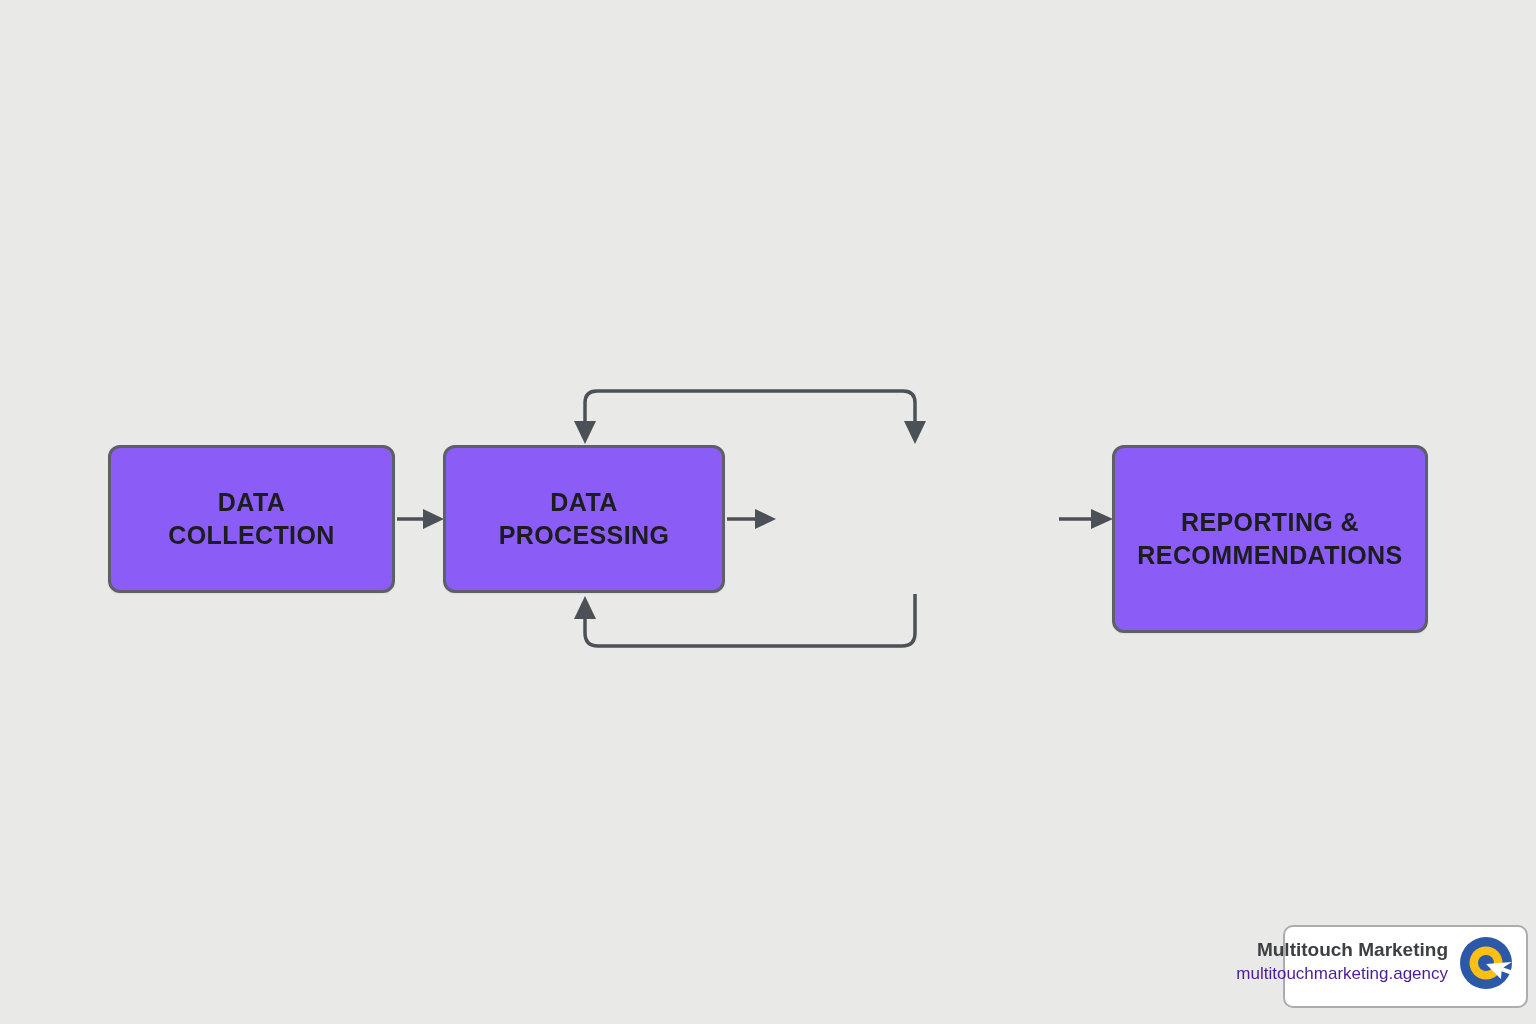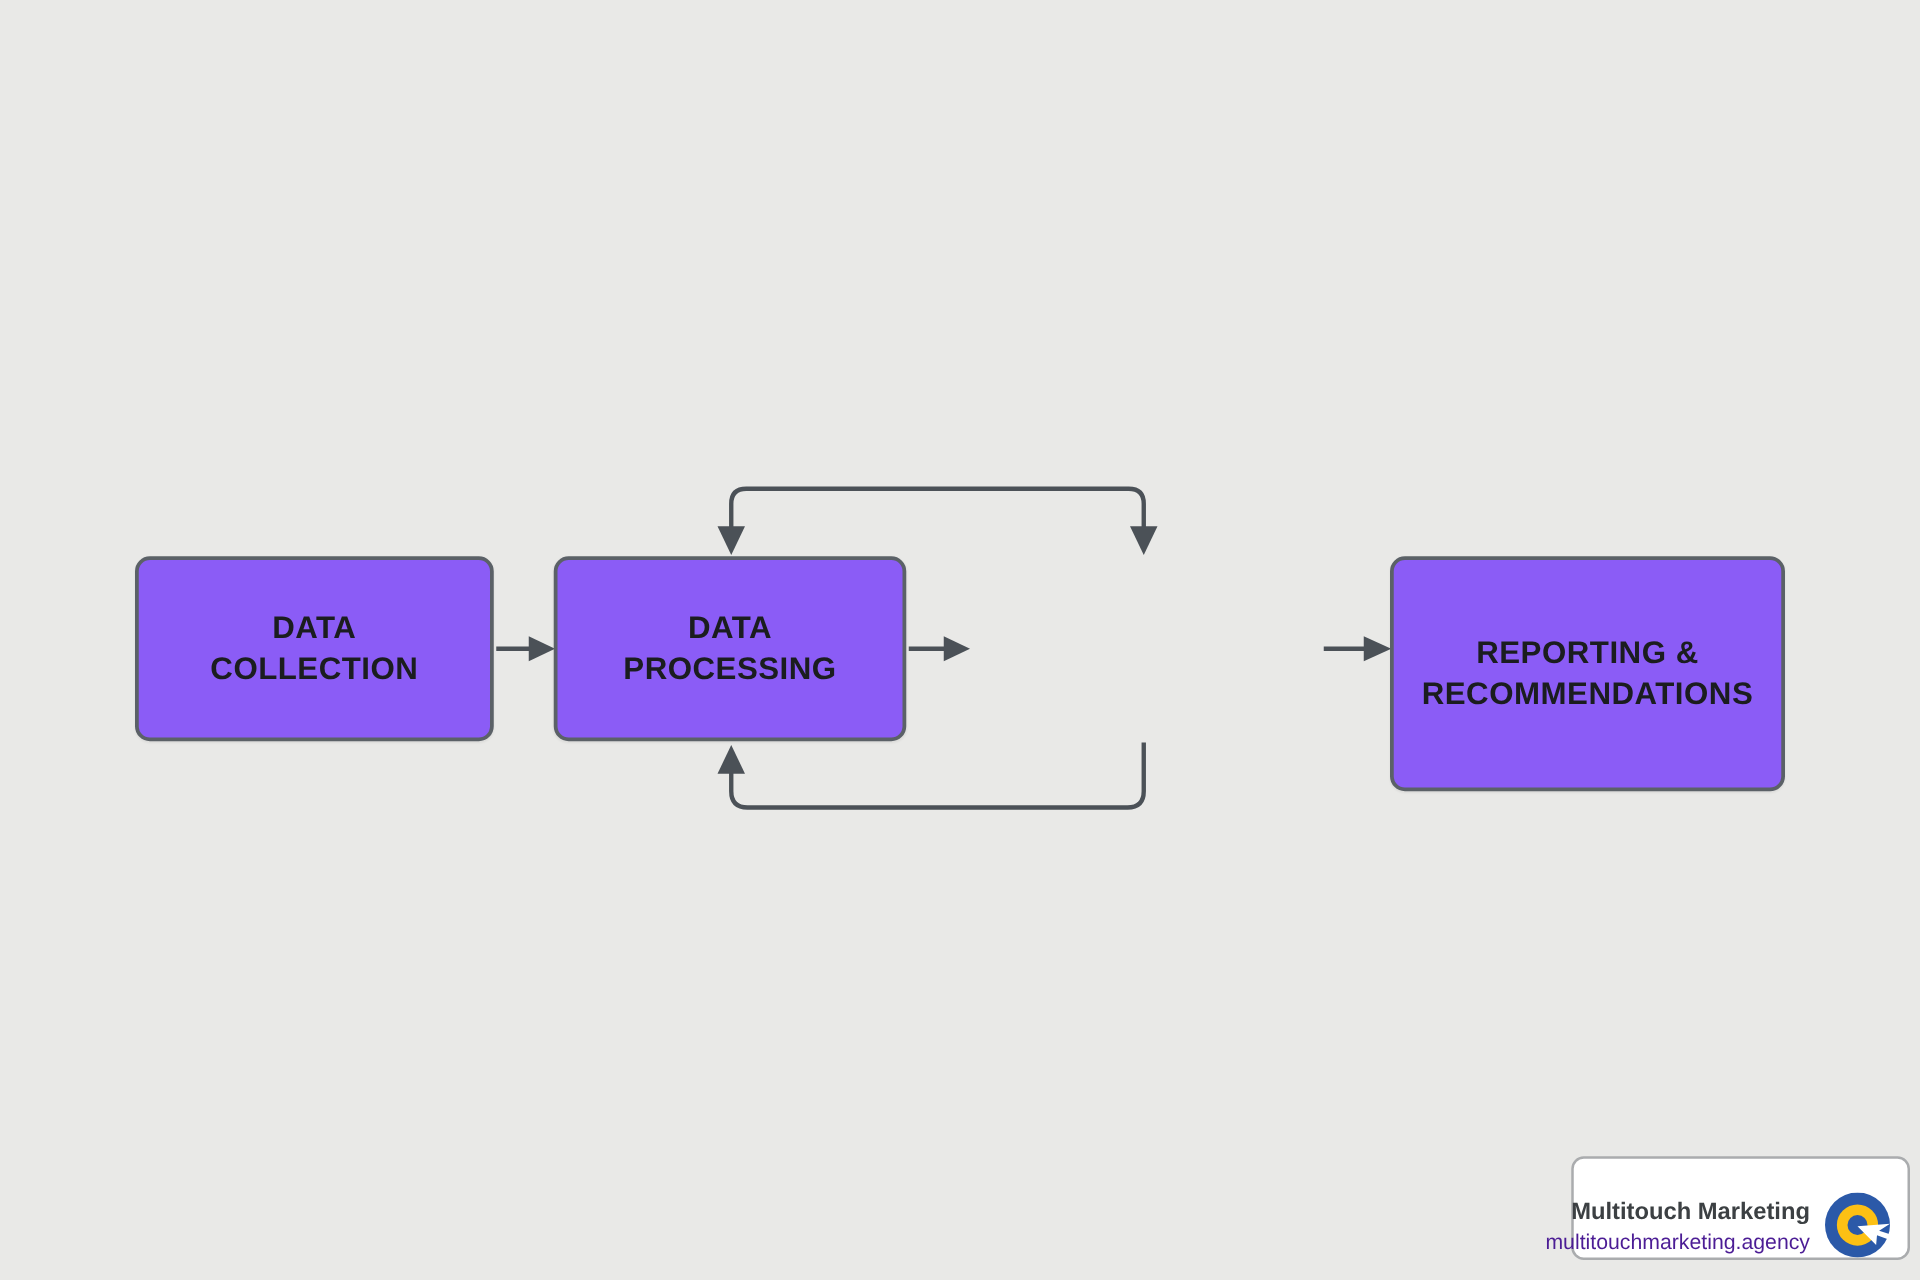--- a/index.html
+++ b/index.html
@@ -41,31 +41,31 @@
   }
   .node-1 { left: 108px; top: 445px; width: 287px; height: 148px; }
   .node-2 { left: 443px; top: 445px; width: 282px; height: 148px; }
   .node-3 { left: 775px; top: 445px; width: 282px; height: 148px; }
   .node-4 { left: 1112px; top: 445px; width: 316px; height: 188px; }
 
   .badge {
     position: absolute;
     right: 8px;
     bottom: 16px;
-    width: 271px;
+    width: 245px;
     height: 83px;
     box-sizing: border-box;
     background: #ffffff;
     border: 2px solid #aaacae;
     border-radius: 10px;
     display: flex;
-    align-items: flex-end;
+    align-items: flex-start;
     justify-content: flex-end;
     gap: 12px;
-    padding: 0 14px 0 10px;
+    padding: 10px 14px 0 10px;
   }
   .badge-text {
     display: flex;
     flex-direction: column;
     align-items: flex-end;
     line-height: 1.35;
   }
   .badge-title {
     font-size: 19px;
     font-weight: 700;

